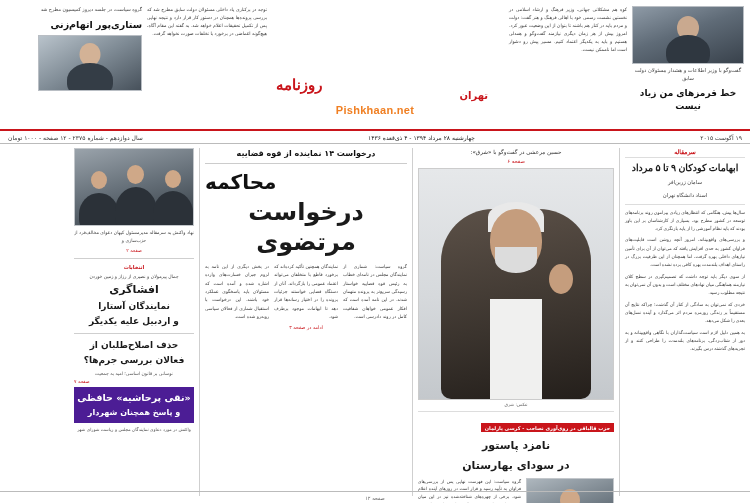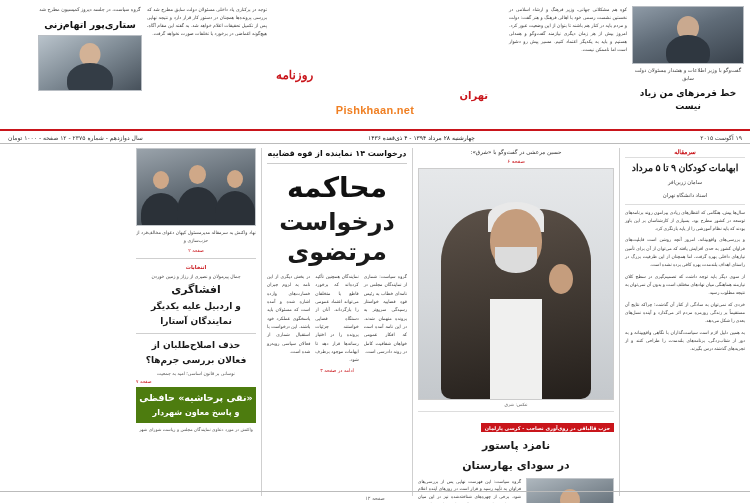--- a/index.html
+++ b/index.html
@@ -51,37 +51,37 @@
   .mh-logo { flex:1; position:relative; }
   .logo-script {
     position:absolute; top:-4px; right:0; left:0;
     text-align:center;
     font-family: "DejaVu Serif", "Liberation Serif", serif;
     font-size:86px; font-weight:bold; color:#c9151b;
     line-height:1; letter-spacing:-4px;
     white-space:nowrap;
   }
   .logo-rooz {
-    position:absolute; left:4px; top:64px;
-    font-size:12px; font-weight:bold; color:#c9151b;
+    position:absolute; left:4px; top:72px;
+    font-size:15px; font-weight:bold; color:#c9151b;
     font-family:"DejaVu Serif","Liberation Serif",serif;
   }
   .logo-sub {
     position:absolute; right:16px; top:86px;
     font-size:10px; color:#c9151b; font-weight:bold;
   }
   .watermark {
     position:absolute; left:50%; top:104px; transform:translateX(-50%);
     font-size:11px; font-weight:bold; color:#f07f22;
     font-family:"Liberation Sans", sans-serif;
     letter-spacing:0.3px;
     z-index:6;
   }
 
-  .mh-right { width: 136px; padding-top:2px; text-align:center;padding-left:32px;}
+  .mh-right { width: 136px; padding-top:2px; text-align:right;padding-left:32px;}
   .mh-right .kicker { font-size:4.8px; color:#444; line-height:1.6; }
   .mh-right .headline { font-size:9.5px; font-weight:bold; color:#111; margin-top:4px; line-height:1.45;}
   .mh-right-portrait {
     margin-top:4px; width:100%; height:56px;
     background: linear-gradient(150deg,#b9c3cb 0%, #7f8b95 50%, #47515b 100%);
     border:1px solid #b9bec4; position:relative; overflow:hidden;
   }
   .mh-right-portrait::before{
     content:""; position:absolute; top:7px; left:50%; transform:translateX(-50%);
     width:21px; height:23px; border-radius:50%; background:#d3b296;
@@ -183,27 +183,27 @@
     content:""; position:absolute; top:10px; left:50%; transform:translateX(-50%);
     width:20px; height:22px; border-radius:50%; background:#cfa888;
   }
   .sub-photo::after{
     content:""; position:absolute; bottom:-8px; left:50%; transform:translateX(-50%);
     width:52px; height:38px; border-radius:50% 50% 34% 34%; background:#2b3138;
   }
   .sub-text { font-size:4.4px; color:#3a3a3a; line-height:1.8; text-align:justify; }
 
   
-  .col-lead { width: 152px; border-right:1px solid #cfcfcf; border-left:1px solid #cfcfcf; padding:0 5px; }
+  .col-lead { width: 214px; border-right:1px solid #cfcfcf; border-left:1px solid #cfcfcf; padding:0 5px; }
   .lead-kicker {
     font-size:8px; color:#111; text-align:center; font-weight:bold;
     border-bottom:1px solid #ccc; padding-bottom:3px; margin-bottom:4px; line-height:1.5;
   }
   .lead-head {
-    font-size:28px; font-weight:bold; text-align:center; line-height:1.25;
+    font-size:20px; font-weight:bold; text-align:left; line-height:1.25;
     margin:6px 0 2px; color:#111;
   }
   .lead-head2 { font-size:24px; font-weight:bold; text-align:center; line-height:1.25; margin-bottom:6px;}
   .lead-cols { display:flex; gap:5px; margin-top:4px;}
   .lead-cols .c { flex:1; font-size:4.5px; line-height:1.85; color:#3a3a3a; text-align:justify;}
   .lead-more { font-size:4.8px; color:#c9151b; text-align:center; margin-top:4px;}
 
   
   .col-side { width: 120px; }
   .side-photo {
@@ -226,21 +226,21 @@
   .side-photo .h3{ left:90px; top:21px; width:16px; height:18px;}
   .side-kicker { font-size:4.6px; color:#444; text-align:center; line-height:1.7; margin-top:3px;}
   .side-page { font-size:4.6px; color:#c9151b; text-align:center; margin-top:3px;}
   .side-sep { height:1px; background:#cfcfcf; margin:5px 0;}
   .side-label { text-align:center; font-size:5.2px; color:#c9151b; font-weight:bold; margin-bottom:3px;}
   .side-head { font-size:11px; font-weight:bold; text-align:center; line-height:1.45; margin:2px 0;}
   .side-head-sm { font-size:9px; font-weight:bold; text-align:center; line-height:1.45; margin:2px 0;}
   .side-sub { font-size:4.6px; color:#555; text-align:center; line-height:1.7; margin-top:2px;}
   .side-page-right { font-size:4.6px; color:#c9151b; text-align:left; margin-top:2px;}
   .redbox {
-    background:#4d7c0f; color:#fff; text-align:center;
+    background:#4c1d95; color:#fff; text-align:center;
     font-size:9.5px; font-weight:bold; padding:4px 3px; line-height:1.45;
     margin-top:3px;
   }
   .redbox .small { font-size:8px; display:block; margin-top:2px;}
   .side-foot { font-size:4.4px; color:#555; text-align:center; line-height:1.7; margin-top:3px;}
 
   
   .footer {
     position:absolute; bottom:0; left:0; right:0;
     height:12px; border-top:1px solid #bbb;
@@ -352,33 +352,33 @@
         <div class="h3"></div>
       </div>
       <div class="side-kicker">نهاد واکنش به سرمقاله مدیرمسئول کیهان دعوای مخالف‌فرد از حزب‌سازی و</div>
       <div class="side-page">صفحه ۲</div>
 
       <div class="side-sep"></div>
 
       <div class="side-label">انتخابات</div>
       <div class="side-kicker">جمال پیرمولان و نصیری از رزاز و زمین خوردن</div>
       <div class="side-head">افشاگری</div>
+      <div class="side-head-sm">نمایندگان آستارا</div>
       <div class="side-head-sm">و اردبیل علیه یکدیگر</div>
-      <div class="side-head-sm">نمایندگان آستارا</div>
 
       <div class="side-sep"></div>
 
       <div class="side-head-sm">حذف اصلاح‌طلبان از</div>
       <div class="side-head-sm">فعالان بررسی جرم‌ها؟</div>
       <div class="side-sub">نوسانی بر قانون اساسی؛ امید به جمعیت</div>
       <div class="side-page-right">صفحه ۷</div>
 
       <div class="redbox">
         <span>«نقی پرحاشیه» حافظی</span>
-        <span class="small">و پاسخ معاون شهردار</span>
+        <span class="small">و پاسخ همچنان شهردار</span>
       </div>
       <div class="side-foot">واکنش در مورد دعاوی نمایندگان مجلس و ریاست شورای شهر</div>
     </div>
 
   </div>
 
   <div class="footer">
     <span>صفحه ۱۲</span>
   </div>
 

